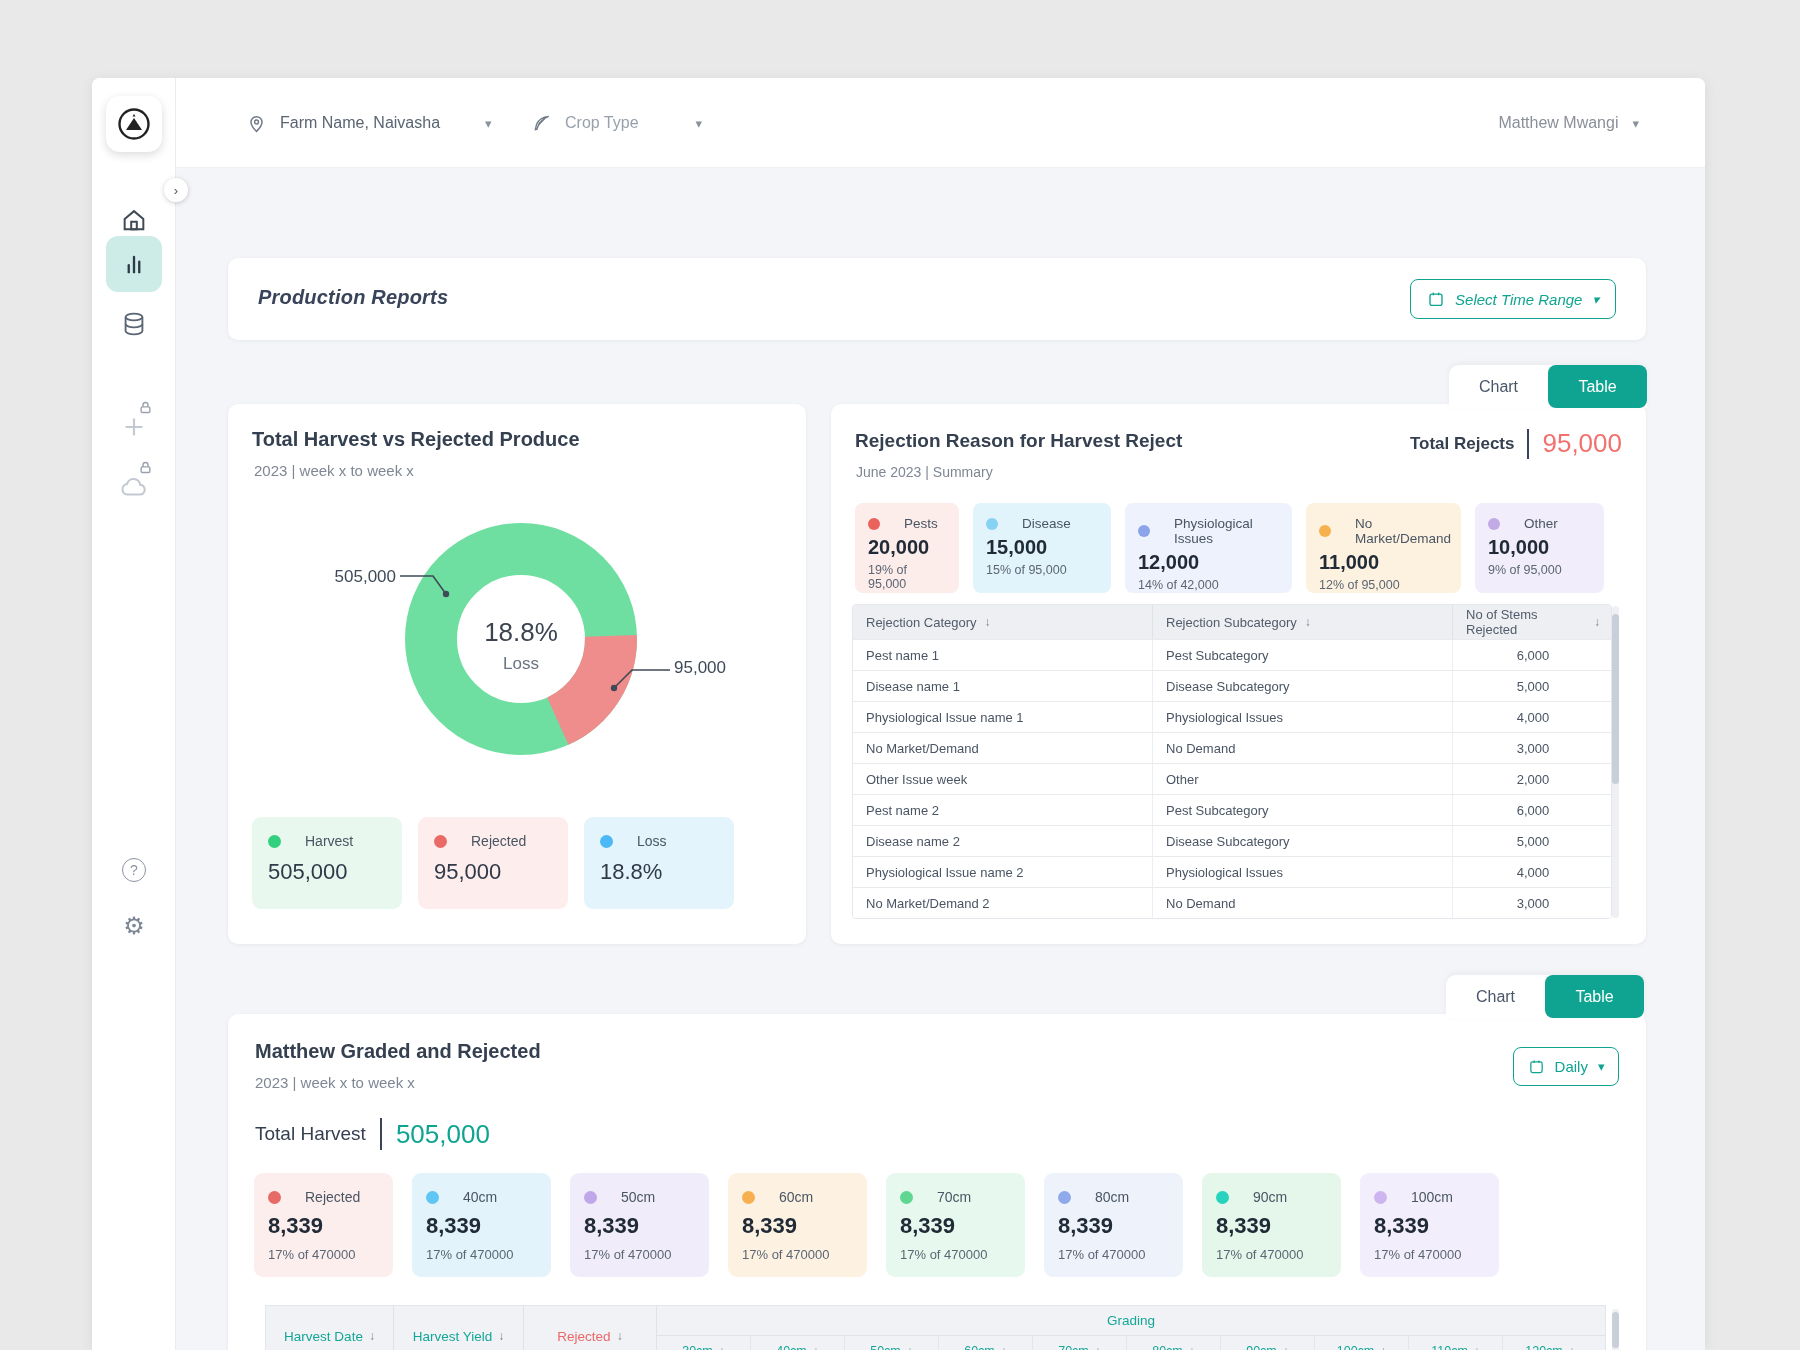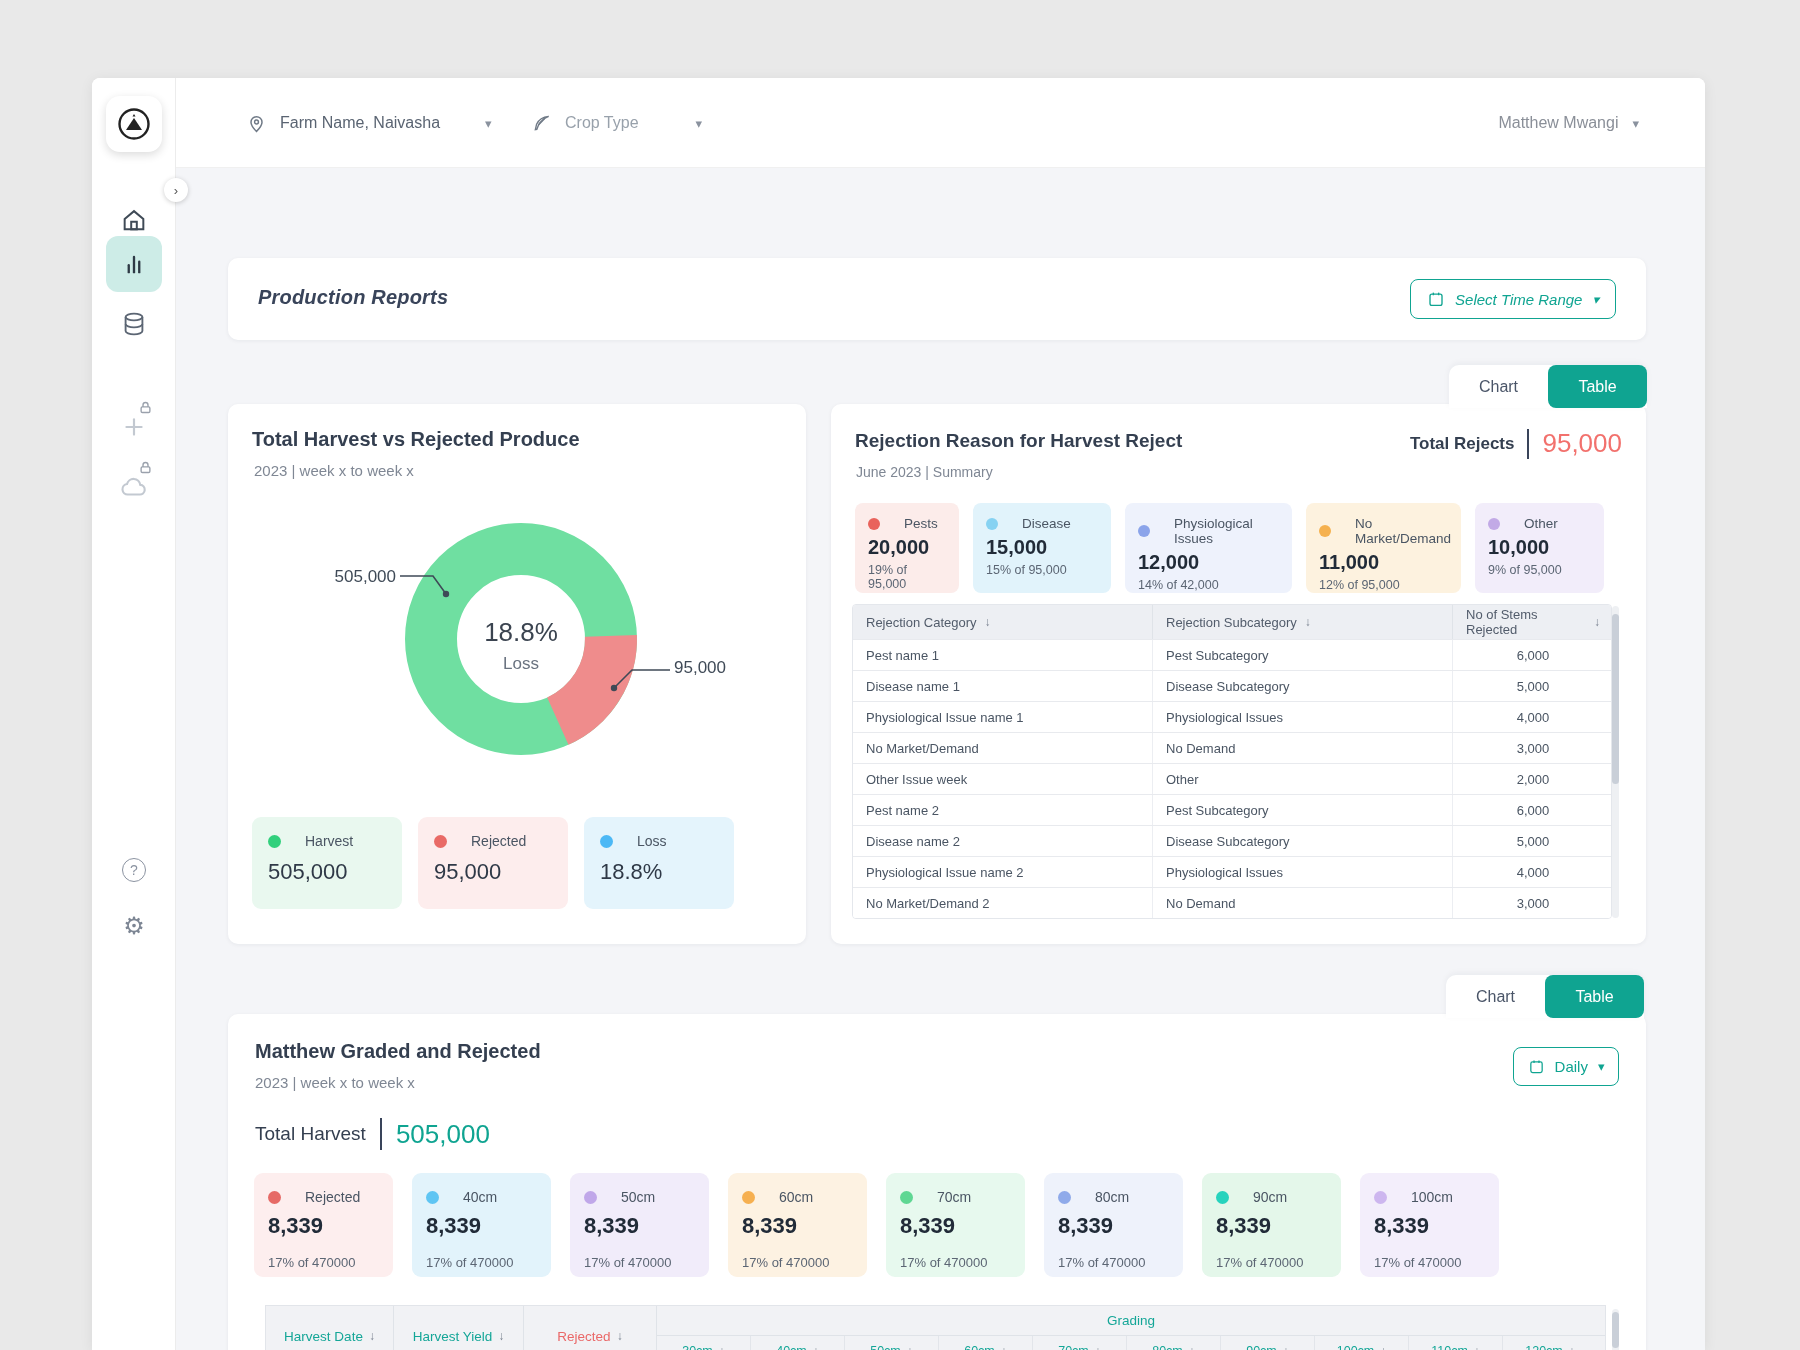--- a/index.html
+++ b/index.html
@@ -110,21 +110,21 @@
   .gc-sub { position:absolute; left:27px; top:60px; font-size:15px; color:#7f8794; }
   .daily-btn { right:27px; top:33px; height:39px; width:106px; padding:0 10px; }
   .gc-total { position:absolute; left:27px; top:104px; display:flex; align-items:center; }
   .gc-total .t-lab { font-size:19px; color:#343f50; }
   .gc-total .bar { width:2px; height:32px; background:#39445a; margin:0 14px; }
   .gc-total .t-val { font-size:26px; color:#0fa491; }
   .gc-chips { position:absolute; left:26px; top:159px; display:flex; gap:19px; }
   .gc-chip { width:139px; height:104px; border-radius:9px; padding:16px 14px; }
   .gc-chip .chip-top { font-size:14px; }
   .gc-chip .val { font-size:22px; font-weight:700; color:#212b38; margin-top:8px; }
-  .gc-chip .pct { font-size:13px; color:#5c6674; margin-top:16px; }
+  .gc-chip .pct { font-size:13px; color:#5c6674; margin-top:8px; }
 
   .gc-table { position:absolute; left:37px; top:291px; width:1341px; border:1px solid #e2e5ea; background:#f1f2f5; }
   .gt-row1 { display:flex; }
   .gt-fixed { width:128px; height:60px; display:flex; align-items:center; justify-content:center; gap:6px;
     font-size:13.5px; color:#14a697; border-right:1px solid #dfe3e8; }
   .gt-fixed.w2 { width:130px; } .gt-fixed.w3 { width:133px; color:#ea6868; }
   .gt-grading { flex:1; }
   .gt-grading .g-lab { height:30px; display:flex; align-items:center; justify-content:center;
     font-size:13.5px; color:#14a697; border-bottom:1px solid #dfe3e8; }
   .g-subrow { display:flex; }

